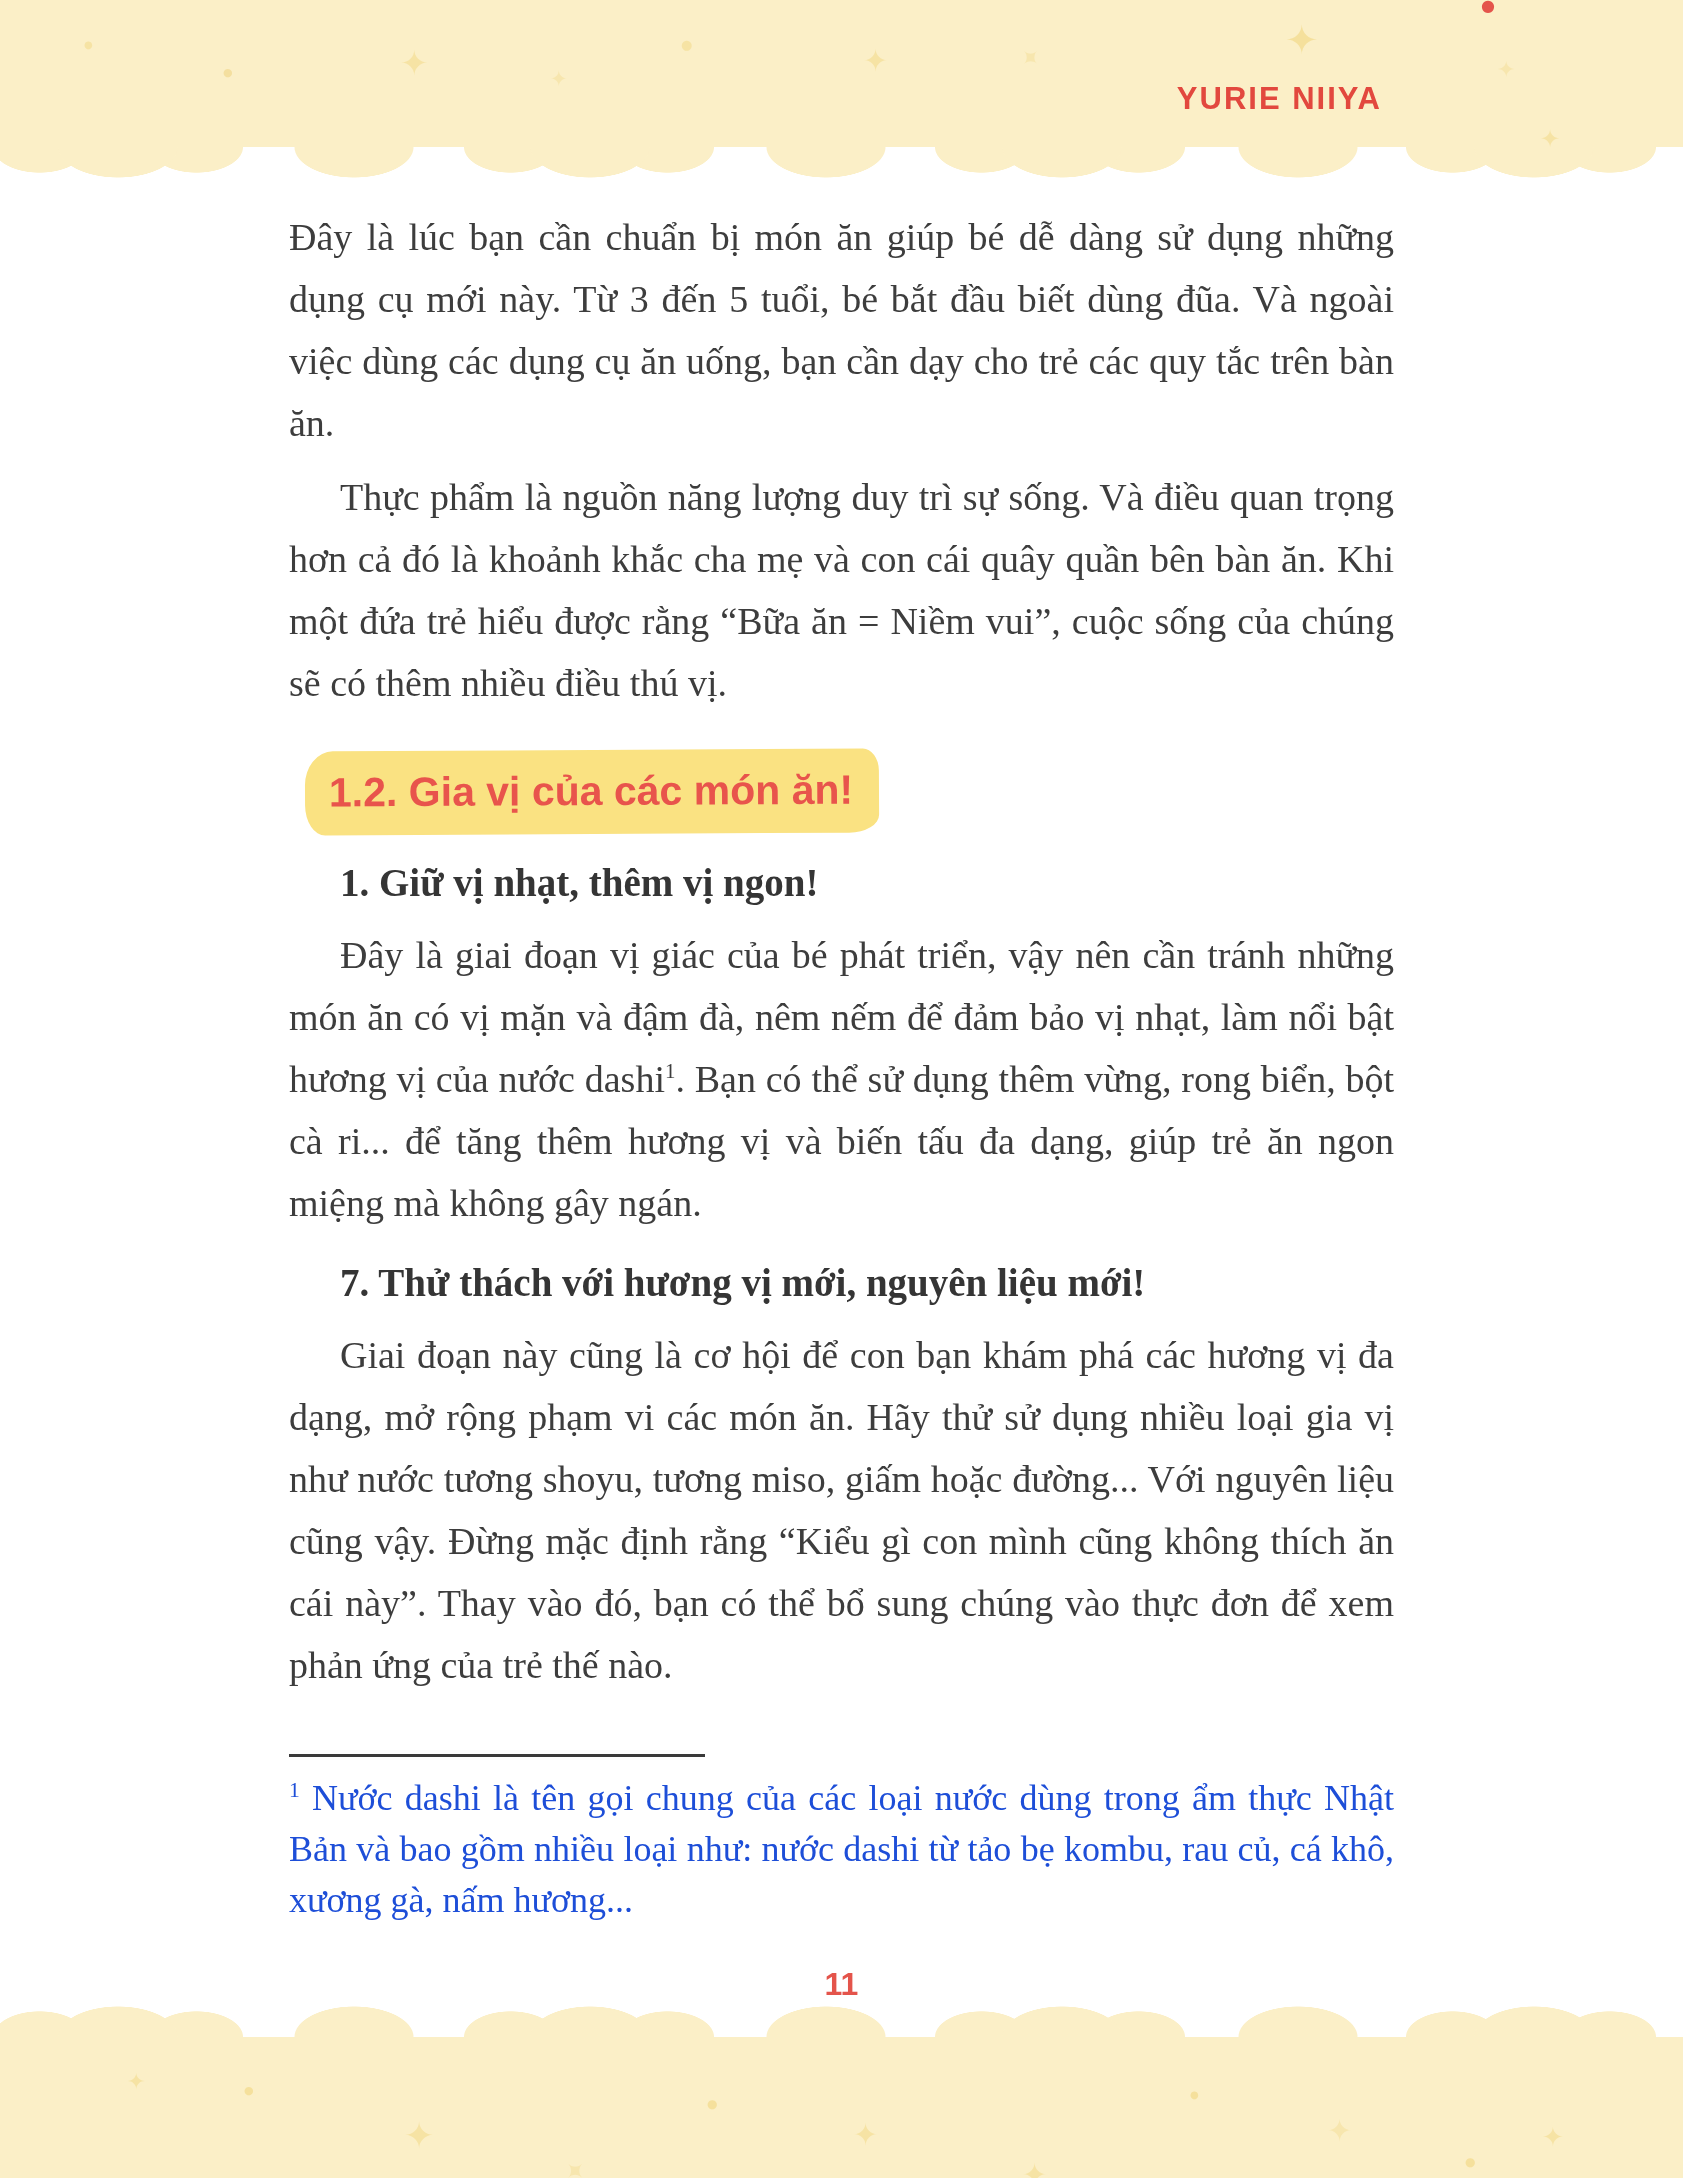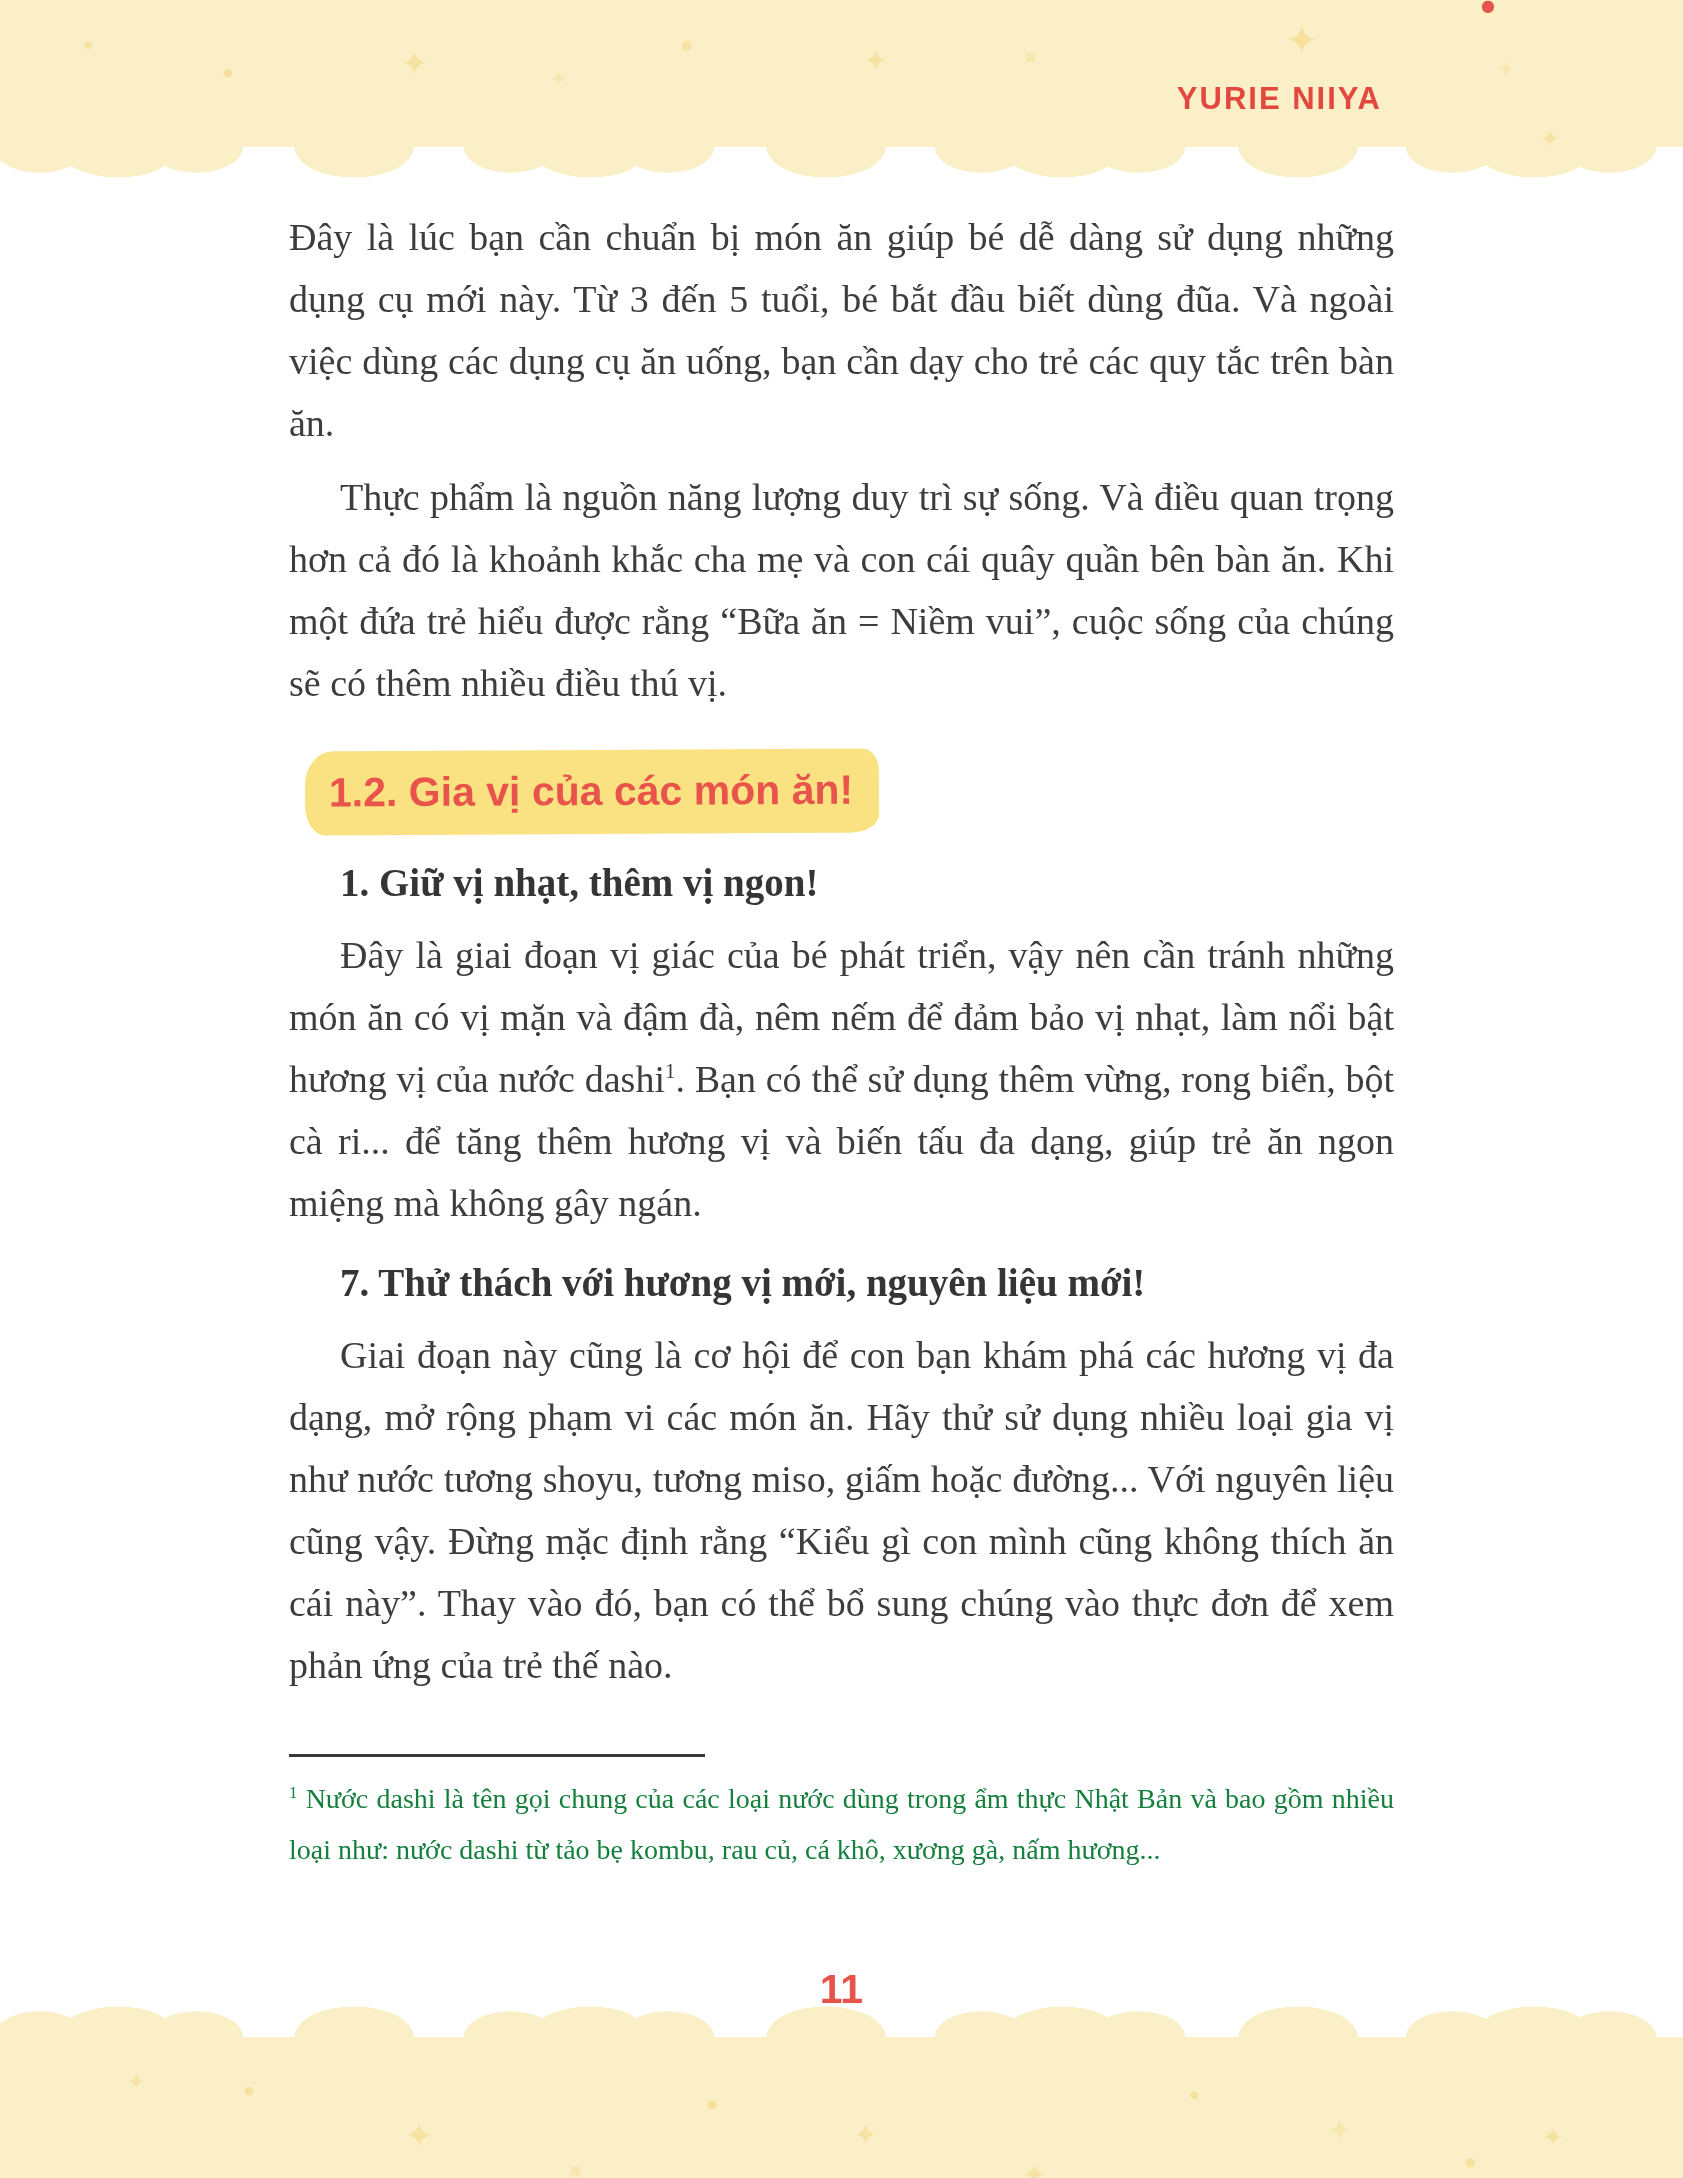--- a/index.html
+++ b/index.html
@@ -112,37 +112,37 @@
     top: 1754px;
   }
   .footnote-rule {
     width: 416px;
     height: 3px;
     background: #3a3a3a;
     margin: 0 0 16px 0;
   }
   .footnote {
     margin: 0;
-    font-size: 28px;
+    font-size: 36px;
     line-height: 51px;
     text-align: justify;
-    color: #15803d;
+    color: #1d4ed8;
   }
   .footnote sup { font-size: 0.6em; vertical-align: super; line-height: 0; }
 
   
   .page-number {
     position: absolute;
     top: 1966px;
     left: 0;
     width: 100%;
     text-align: center;
     font-family: "Liberation Sans", sans-serif;
     font-weight: 800;
-    font-size: 41px;
+    font-size: 32px;
     color: #E4544B;
     z-index: 3;
   }
 </style>
 </head>
 <body>
 
 <div class="page">
 
   <header class="band band-top">

